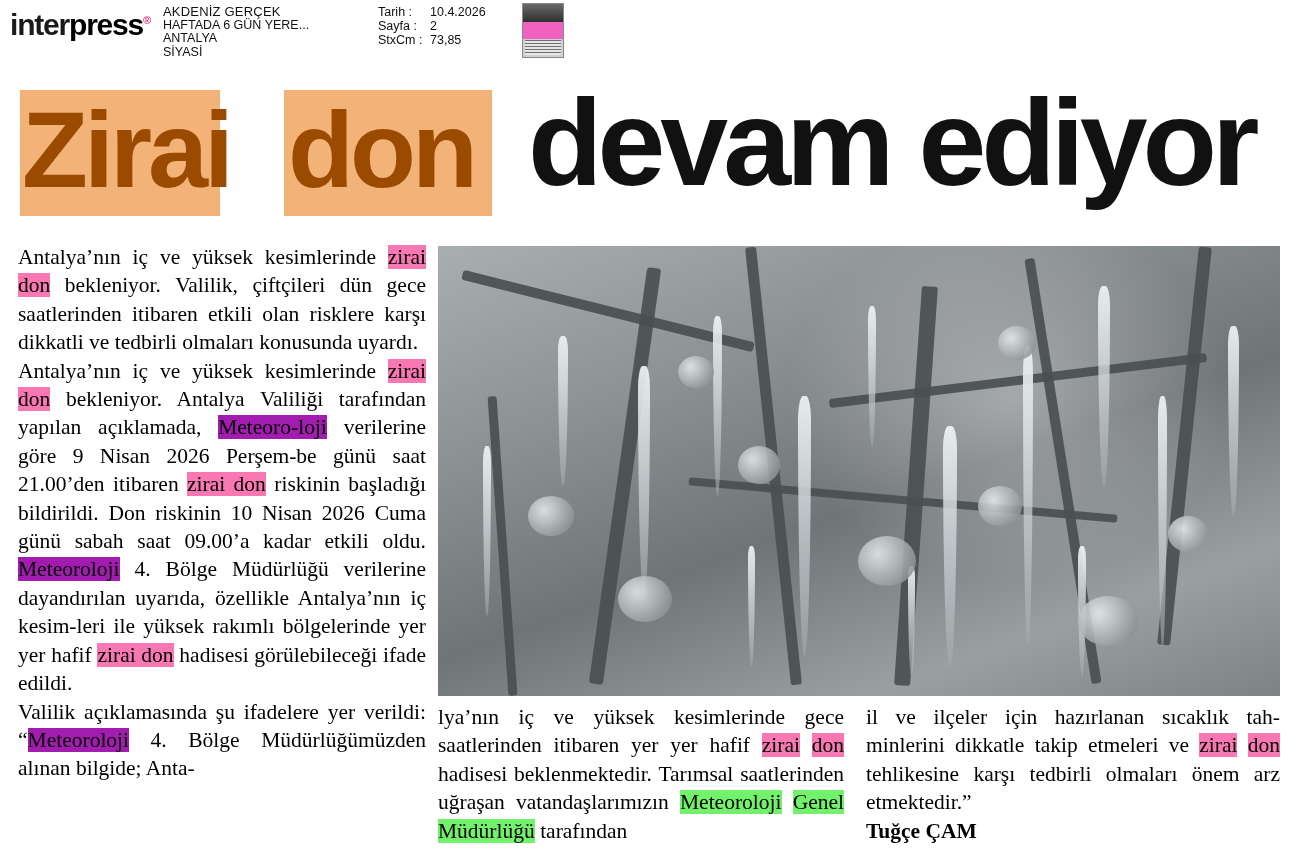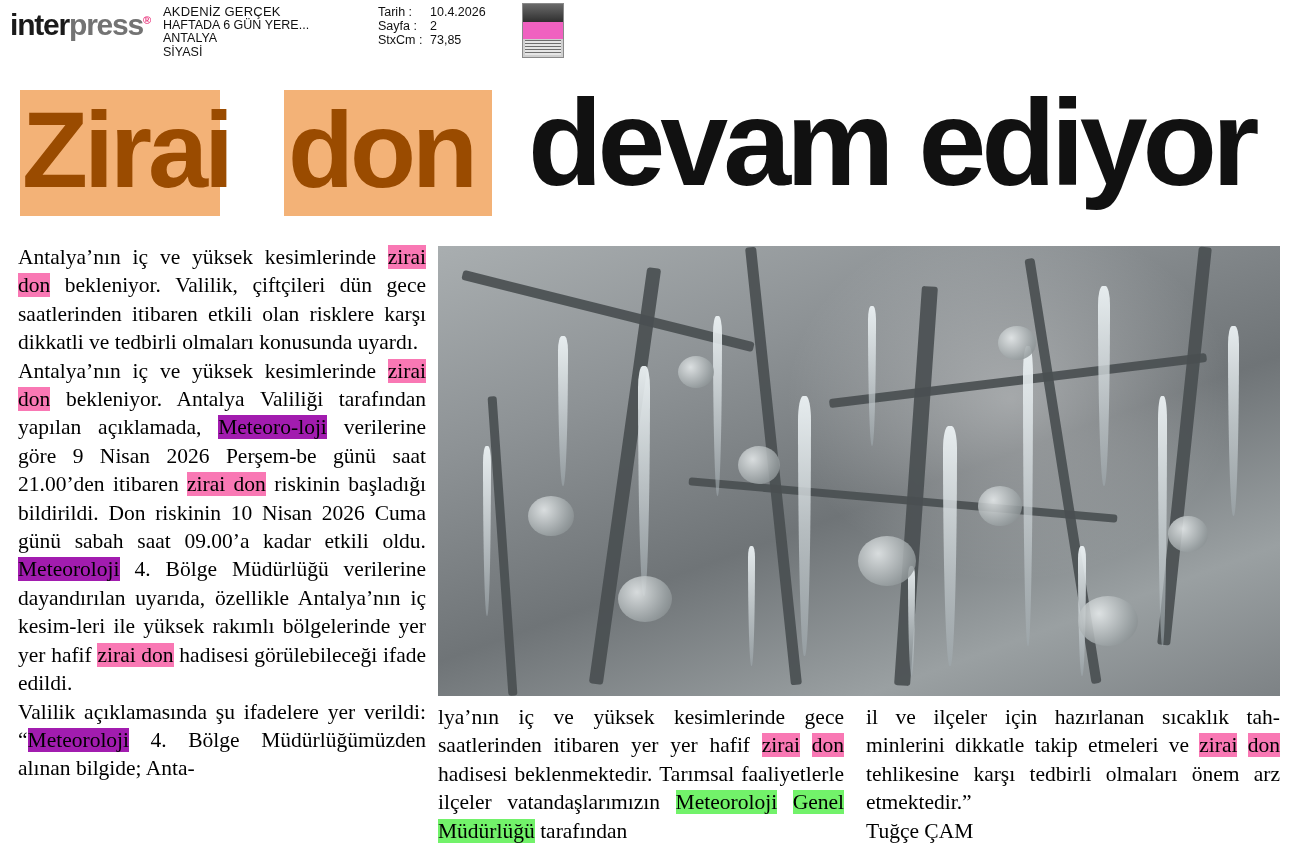--- a/index.html
+++ b/index.html
@@ -26,21 +26,21 @@
   .logo {
     position: absolute;
     left: 10px;
     top: 8px;
     font-family: "Liberation Sans", sans-serif;
     font-weight: bold;
     font-size: 30px;
     letter-spacing: -1.2px;
   }
   .logo .inter { color: #1a1a1a; }
-  .logo .press { color: #737373; }
+  .logo .press { color: #000000; }
   .logo .reg {
     font-size: 11px;
     vertical-align: super;
     color: #e8317a;
   }
 
   .pubinfo {
     position: absolute;
     left: 163px;
     top: 5px;
@@ -211,21 +211,21 @@
   }
   .col2 p, .col3 p { margin: 0; }
 
   .subhead {
     font-family: "Liberation Serif", serif;
     font-weight: bold;
     font-size: 21.5px;
     line-height: 27px;
   }
   .byline {
-    font-weight: normal;
+    font-weight: bold;
     font-size: 21.5px;
   }
 
   
   .hl-pink   { background: #f978b4; }
   .hl-cyan   { background: #a21caf; }
   .hl-green  { background: #72f26a; }
 </style>
 </head>
 <body>
@@ -306,19 +306,19 @@
   <div class="blossom" style="left:300px;top:200px;width:42px;height:38px;"></div>
   <div class="blossom" style="left:420px;top:290px;width:58px;height:50px;"></div>
   <div class="blossom" style="left:540px;top:240px;width:44px;height:40px;"></div>
   <div class="blossom" style="left:640px;top:350px;width:60px;height:50px;"></div>
   <div class="blossom" style="left:730px;top:270px;width:40px;height:36px;"></div>
   <div class="blossom" style="left:240px;top:110px;width:36px;height:32px;"></div>
   <div class="blossom" style="left:560px;top:80px;width:38px;height:34px;"></div>
 </div>
 
 <div class="col2">
-  <p><span>lya’nın iç ve yüksek kesimlerinde gece saatlerinden itibaren yer yer hafif </span><span class="hl-pink">zirai</span> <span class="hl-pink">don</span><span> hadisesi beklenmektedir. Tarımsal faaliyetlerle ilçeler vatandaşlarımızın </span><span class="hl-green">Meteoroloji</span> <span class="hl-green">Genel</span> <span class="hl-green">Müdürlüğü</span><span> tarafından</span></p>
+  <p><span>lya’nın iç ve yüksek kesimlerinde gece saatlerinden itibaren yer yer hafif </span><span class="hl-pink">zirai</span> <span class="hl-pink">don</span><span> hadisesi beklenmektedir. Tarımsal saatlerinden uğraşan vatandaşlarımızın </span><span class="hl-green">Meteoroloji</span> <span class="hl-green">Genel</span> <span class="hl-green">Müdürlüğü</span><span> tarafından</span></p>
 </div>
 
 <div class="col3">
   <p><span>il ve ilçeler için hazırlanan sıcaklık tah-minlerini dikkatle takip etmeleri ve </span><span class="hl-pink">zirai</span> <span class="hl-pink">don</span><span> tehlikesine karşı tedbirli olmaları önem arz etmektedir.”</span></p>
   <p class="byline">Tuğçe ÇAM</p>
 </div>
 
 </body></html>

